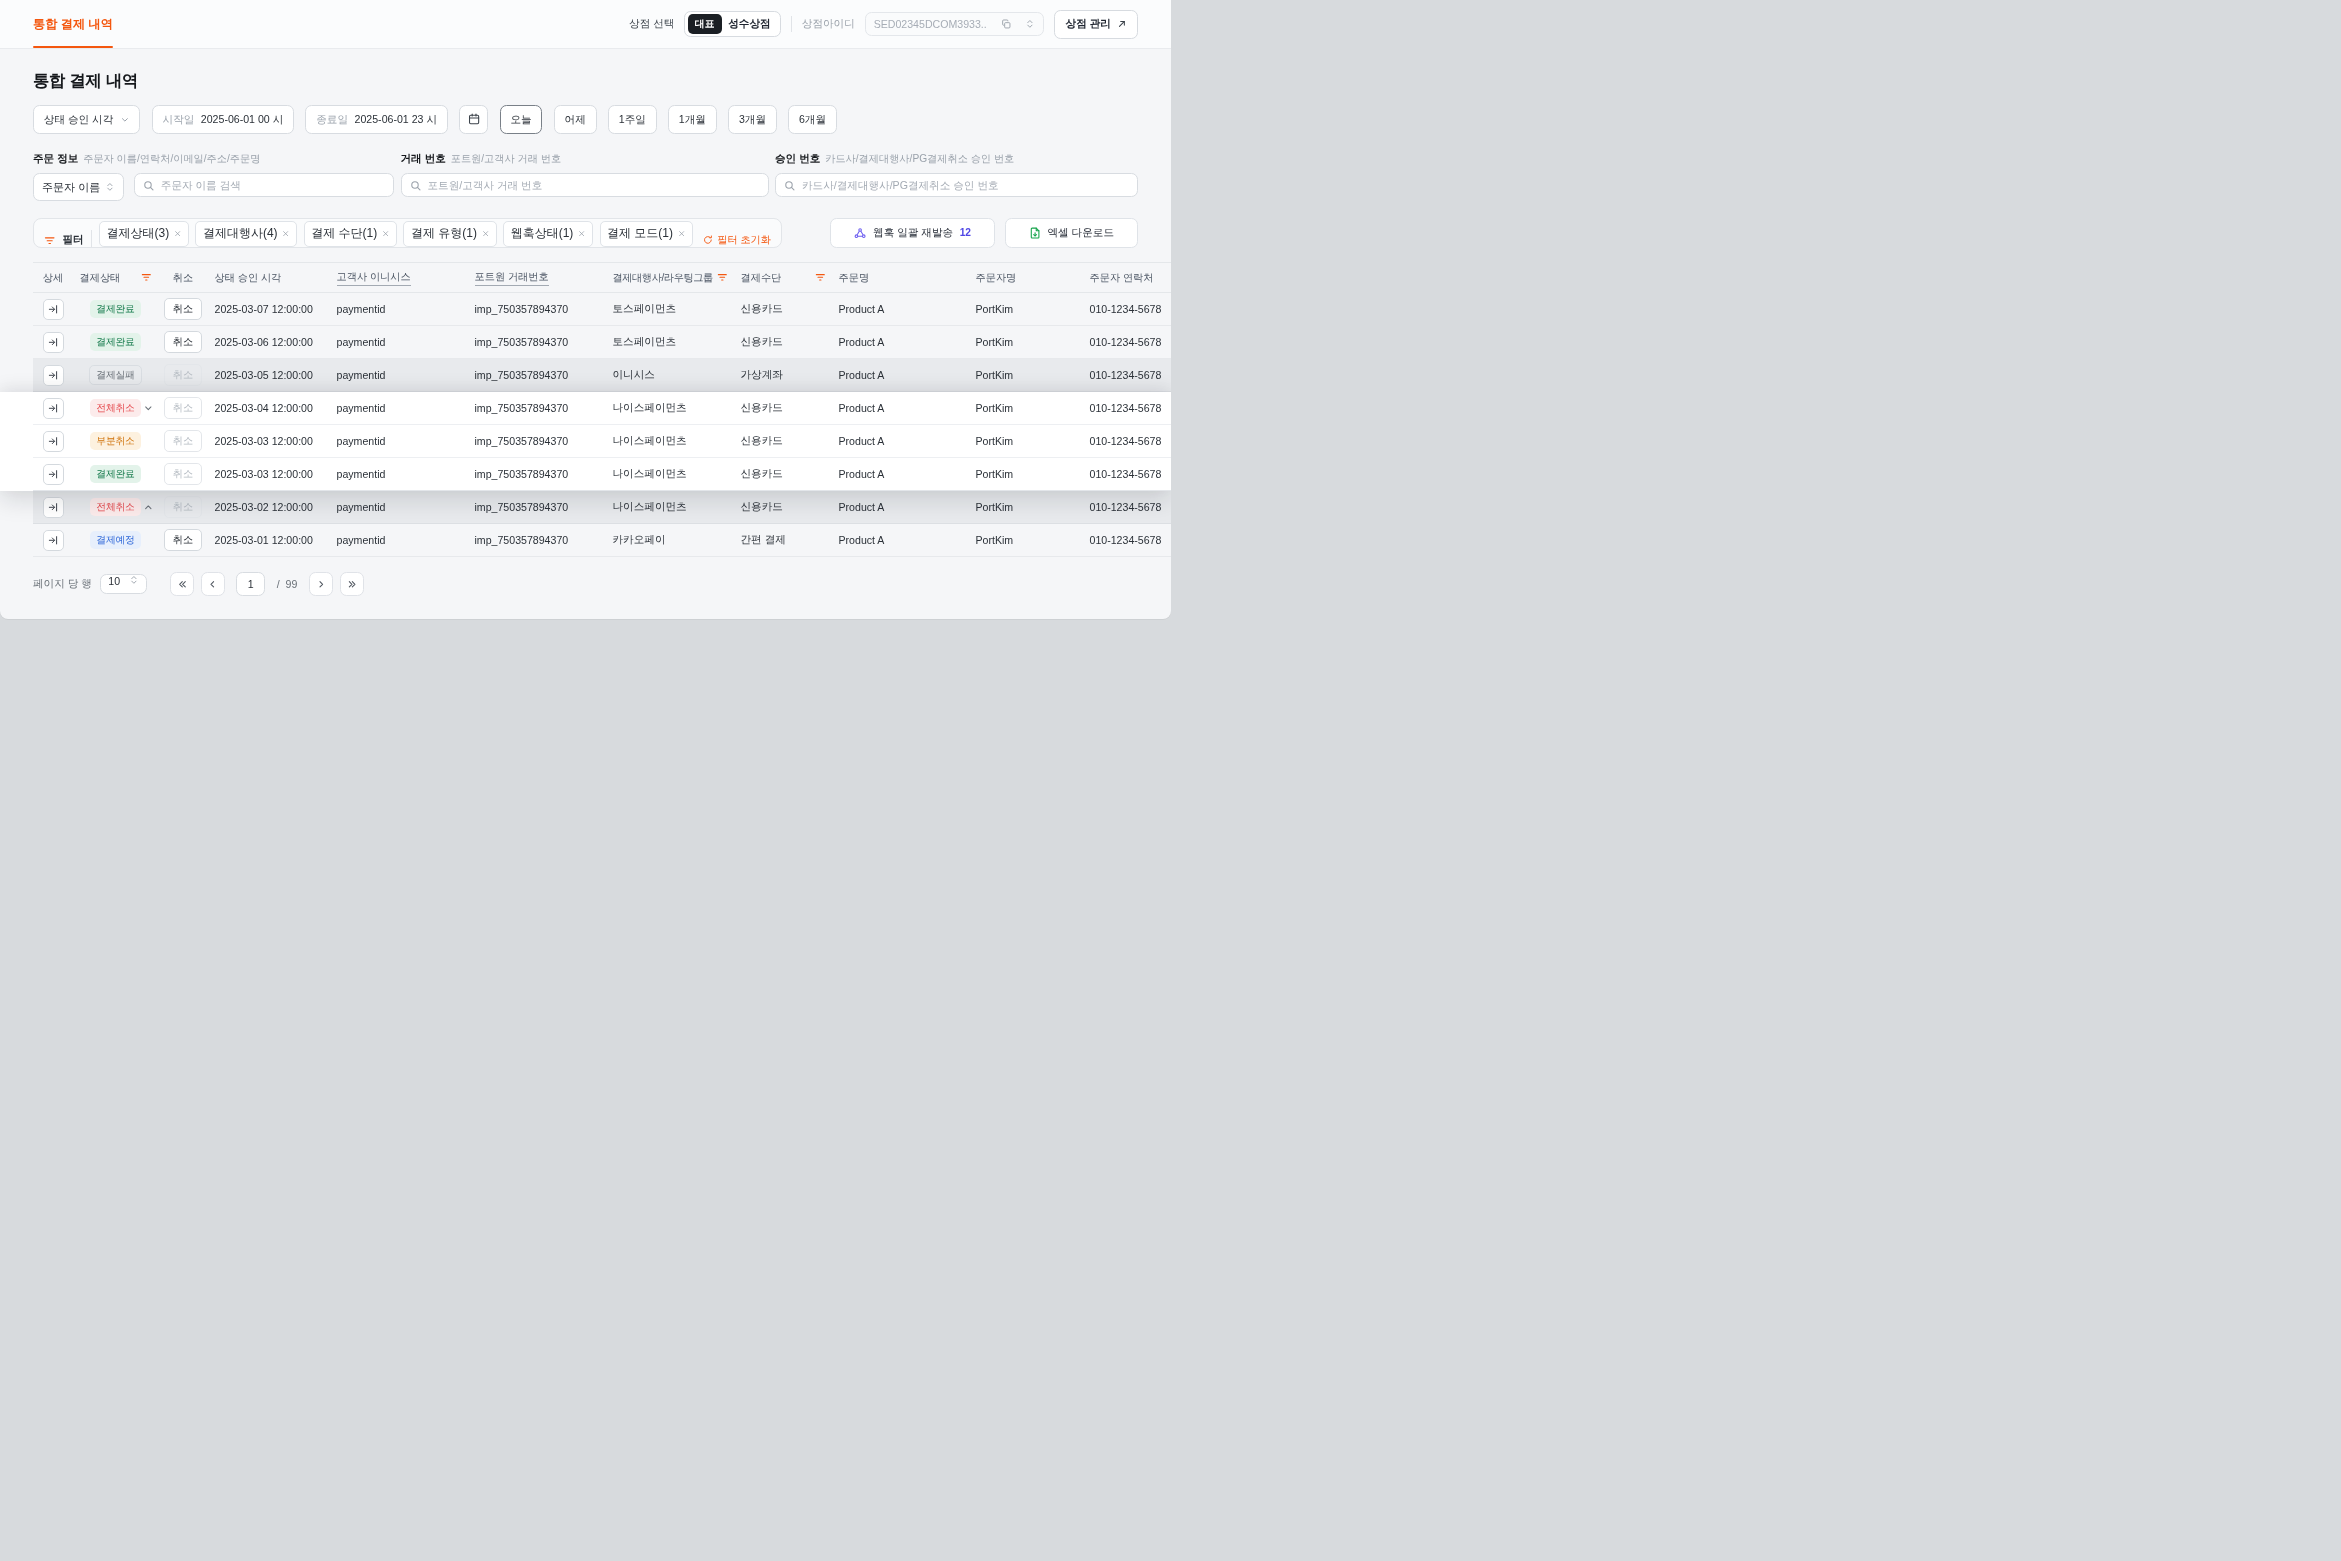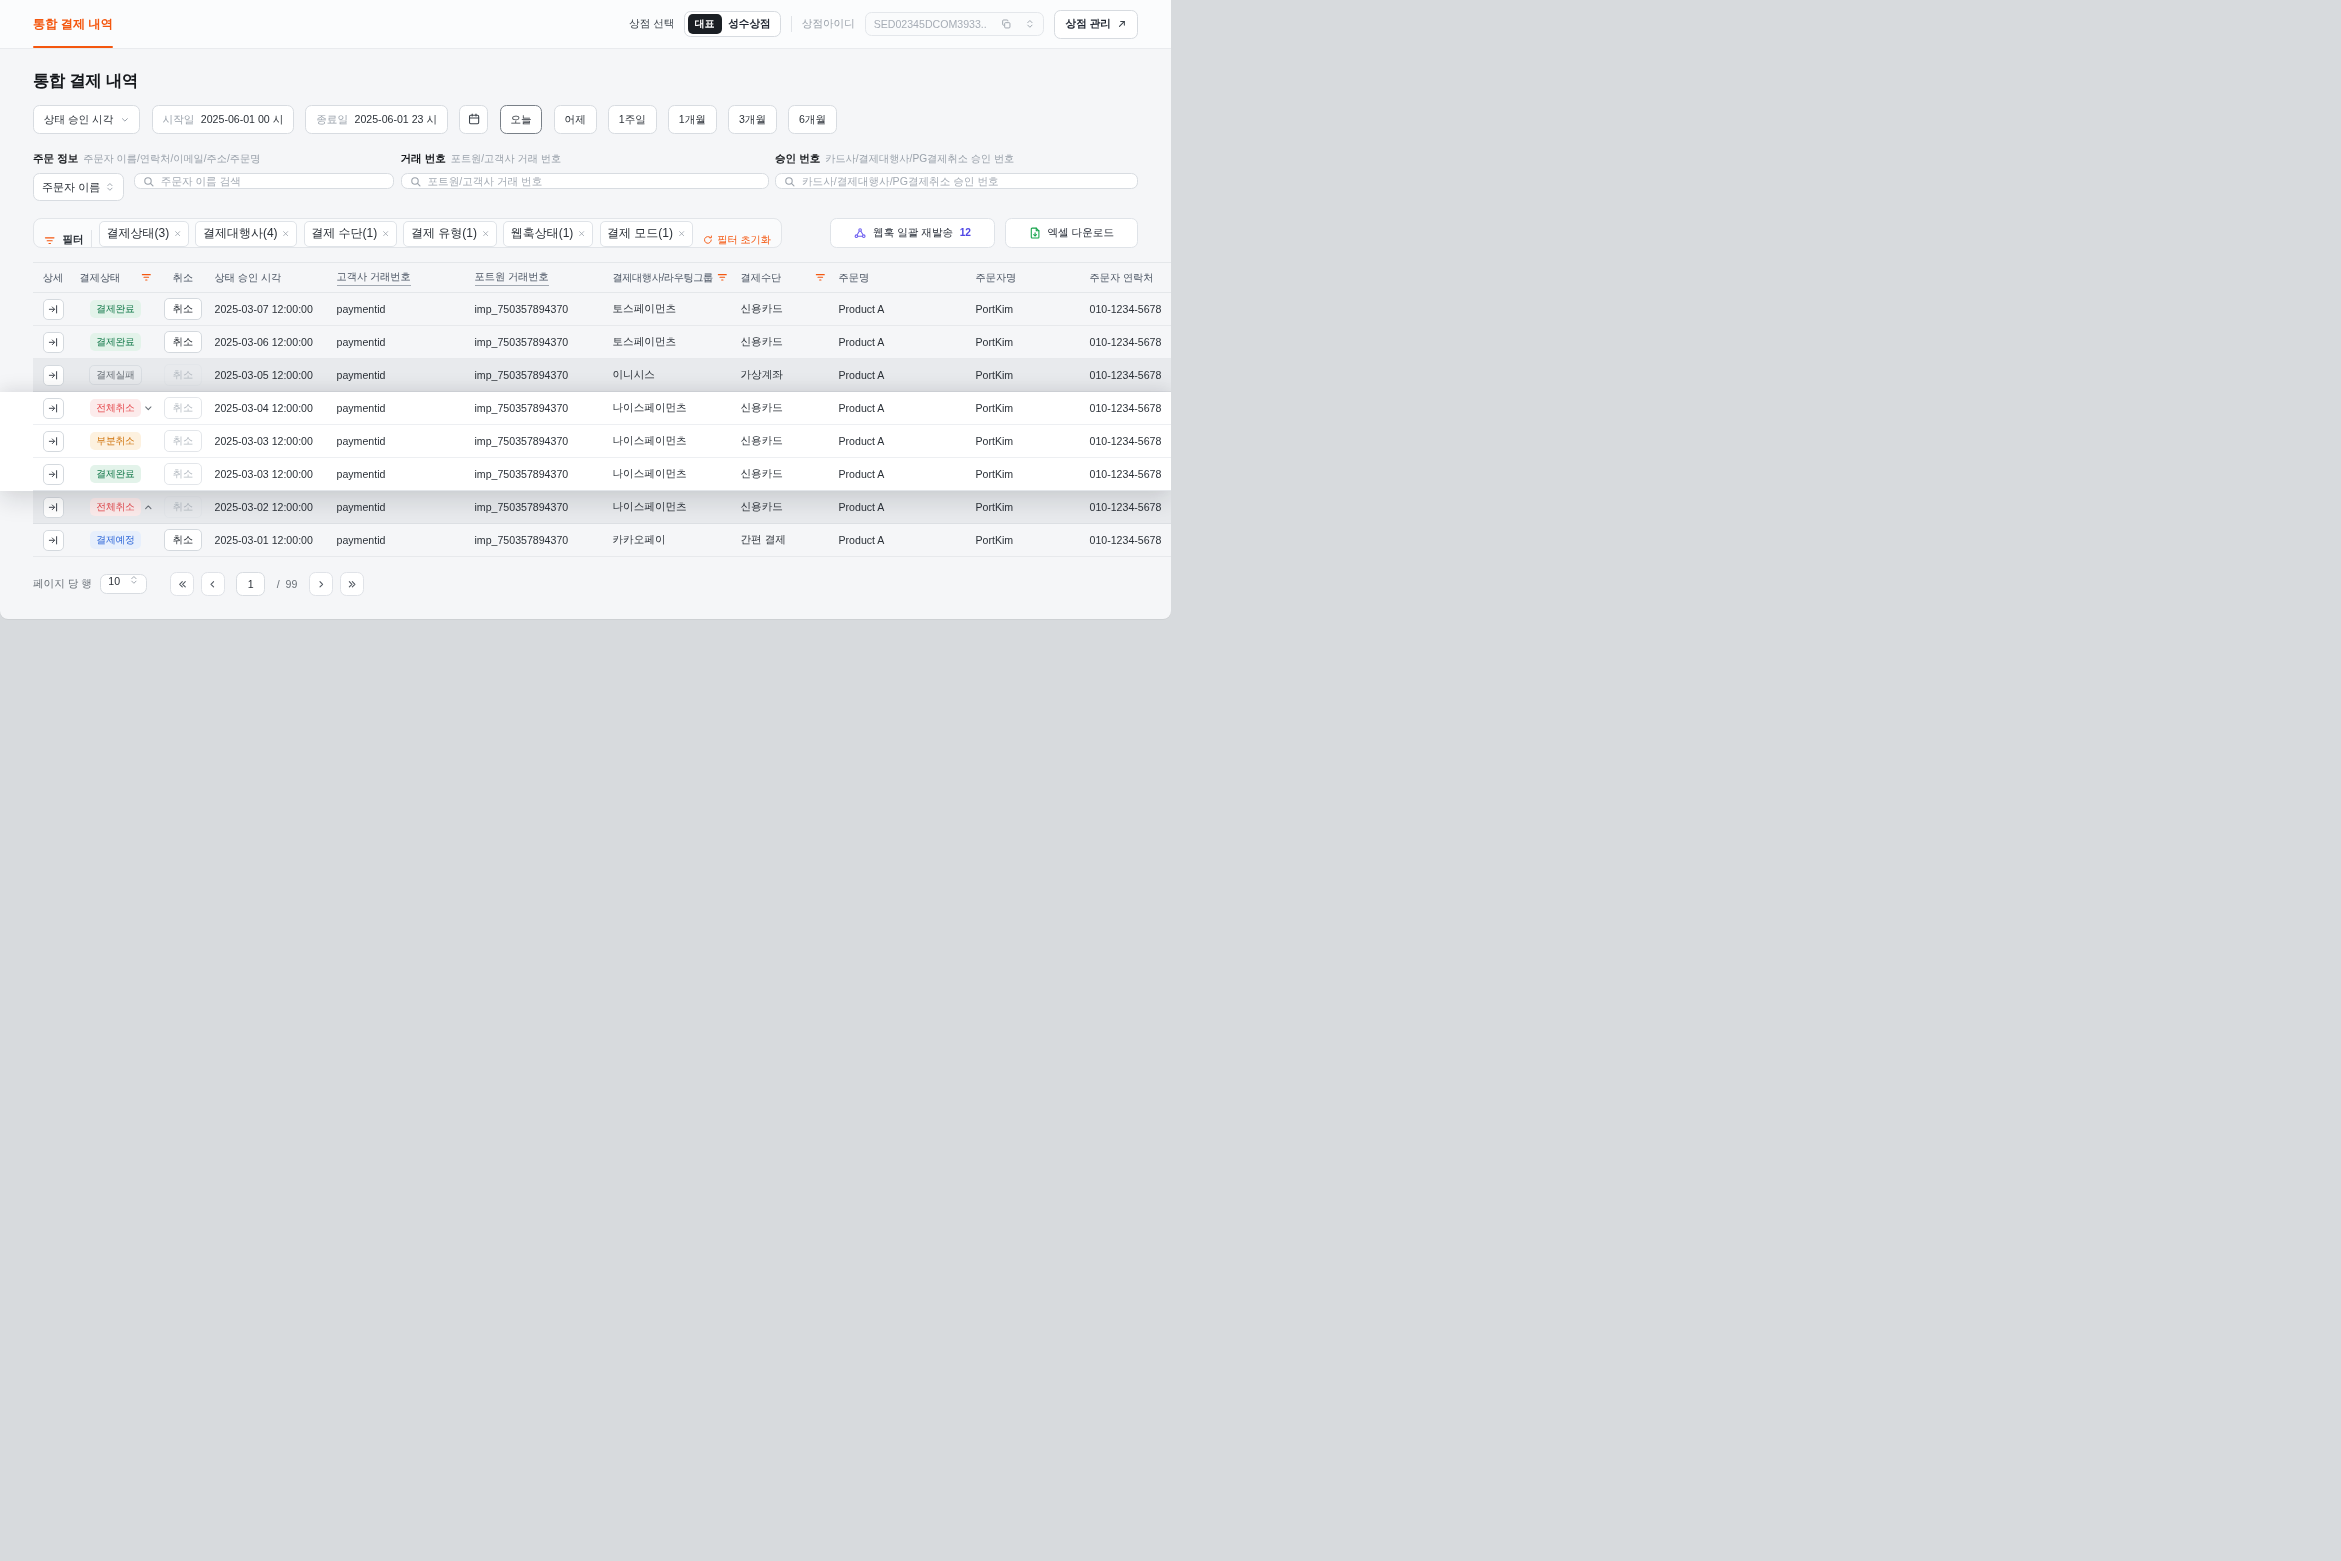--- a/index.html
+++ b/index.html
@@ -42,21 +42,21 @@
   .ctl.quick.active { border-color:#798088; }
 
   .search-area { margin:18px 33px 0; }
   .search-grid { display:grid; grid-template-columns:361px 368px 363px; column-gap:6.5px; }
   .sg-label { display:flex; align-items:baseline; gap:4.9px; }
   .sg-label b { font-size:10.6px; font-weight:700; color:#15181c; }
   .sg-label .hint { font-size:10.2px; color:#9aa2ab; }
   .search-grid.inputs { margin-top:7.3px; }
   .sg-cell { display:flex; gap:9.8px; }
   .mini-select { width:91px; height:28px; border:0.8px solid #d8dce1; background:#fff; border-radius:6.5px; display:flex; align-items:center; justify-content:space-between; padding:0 8.1px; font-size:11px; color:#2b3138; cursor:pointer; }
-  .search-input { flex:1; height:16px; border:0.8px solid #d8dce1; background:#fff; border-radius:6.5px; display:flex; align-items:center; gap:6.5px; padding:0 8.1px; }
+  .search-input { flex:1; height:24px; border:0.8px solid #d8dce1; background:#fff; border-radius:6.5px; display:flex; align-items:center; gap:6.5px; padding:0 8.1px; }
   .search-input input { border:none; outline:none; background:transparent; width:100%; font-size:10.6px; color:#2b3138; font-family:inherit; }
   .search-input input::placeholder { color:#a3aab3; }
 
   
   .chipbar-row { margin:16.3px 33px 0; display:flex; align-items:center; justify-content:space-between; }
   .chipbar { height:30px; border:0.8px solid #e2e5e9; background:#fafbfc; border-radius:8.1px; display:flex; align-items:flex-end; gap:7.3px; padding:0 9.8px; }
   .chipbar .flabel { font-size:10.6px; font-weight:700; color:#2b3138; }
   .chip { display:inline-flex; align-items:center; gap:4.9px; background:#fff; border:0.8px solid #dfe3e8; border-radius:4.9px; padding:3.3px 6.5px; font-size:12px; color:#2b3138; cursor:pointer; }
   .chip-x { color:#9aa2ab; display:inline-flex; cursor:pointer; }
   .reset-filters { display:inline-flex; align-items:center; gap:4.1px; color:#f4570f; font-size:10.2px; margin-left:3.3px; cursor:pointer; white-space:nowrap; }
@@ -369,21 +369,21 @@
               </svg>
           </span>
         </div>
         <div class="th th-center">
             <span>취소</span>
           </div>
         <div class="th">
             <span>상태 승인 시각</span>
           </div>
         <div class="th">
-            <span class="u">고객사 거래번호</span>
+            <span class="u">고객사 이니시스</span>
           </div>
         <div class="th">
             <span class="u">포트원 거래번호</span>
           </div>
         <div class="th th-tight">
           <span>결제대행사/라우팅그룹</span>
           <span class="funnel">
             <svg viewBox="0 0 16 16" width="10.6" height="10.6" fill="none" stroke="currentColor" stroke-width="1.6" stroke-linecap="round">
                 <line x1="2" y1="4" x2="14" y2="4"></line>
                 <line x1="4.5" y1="8" x2="11.5" y2="8"></line>

